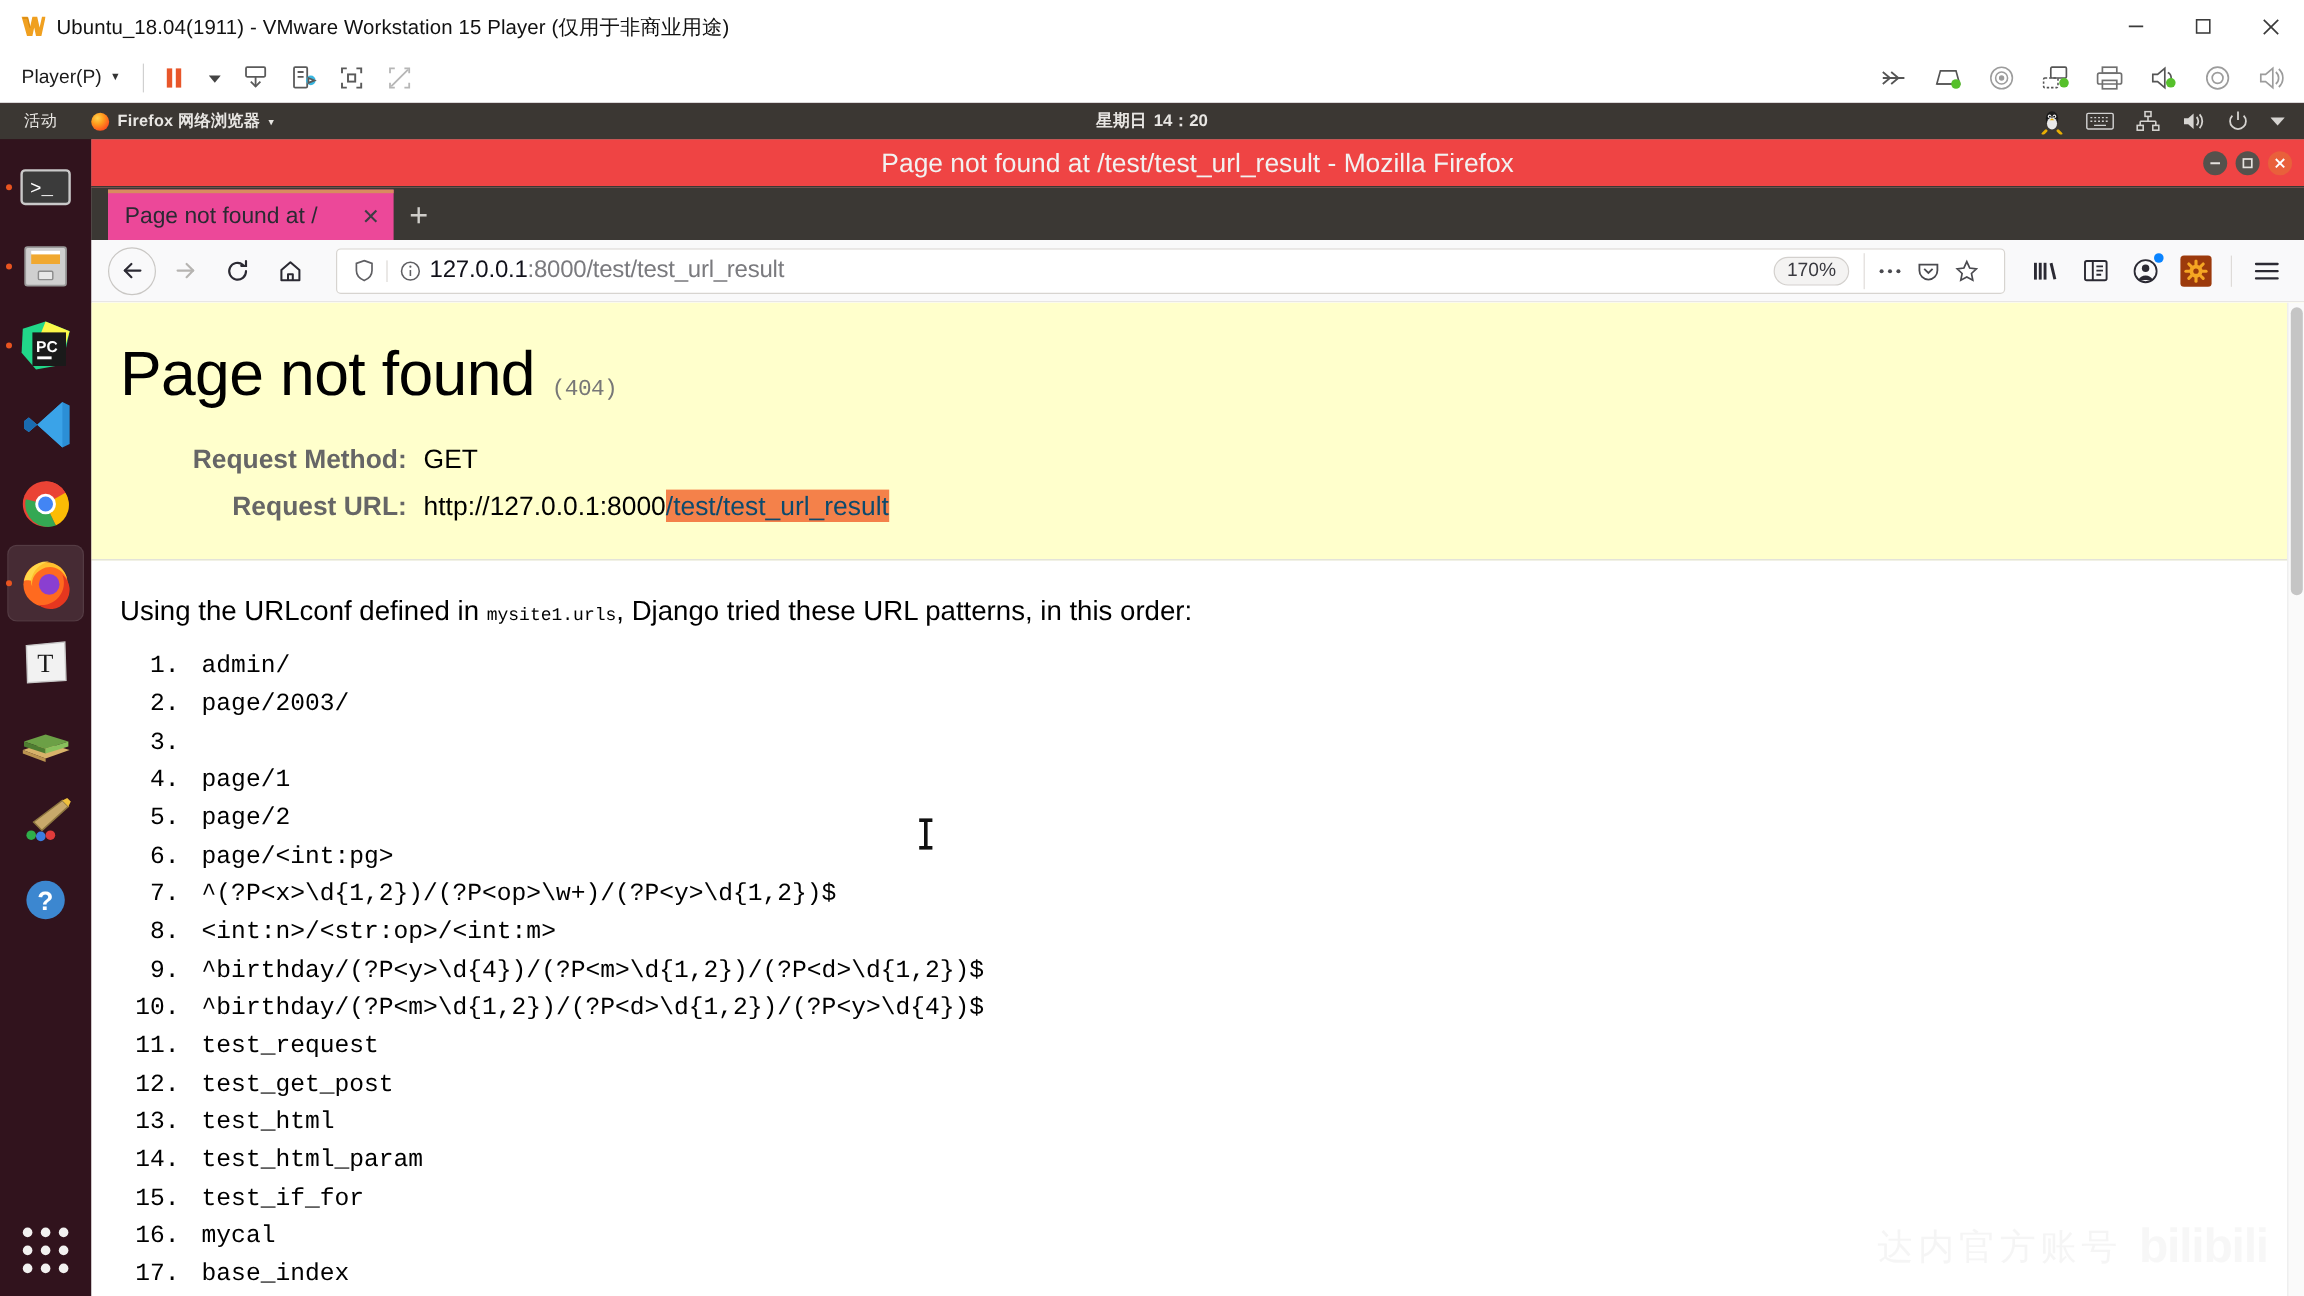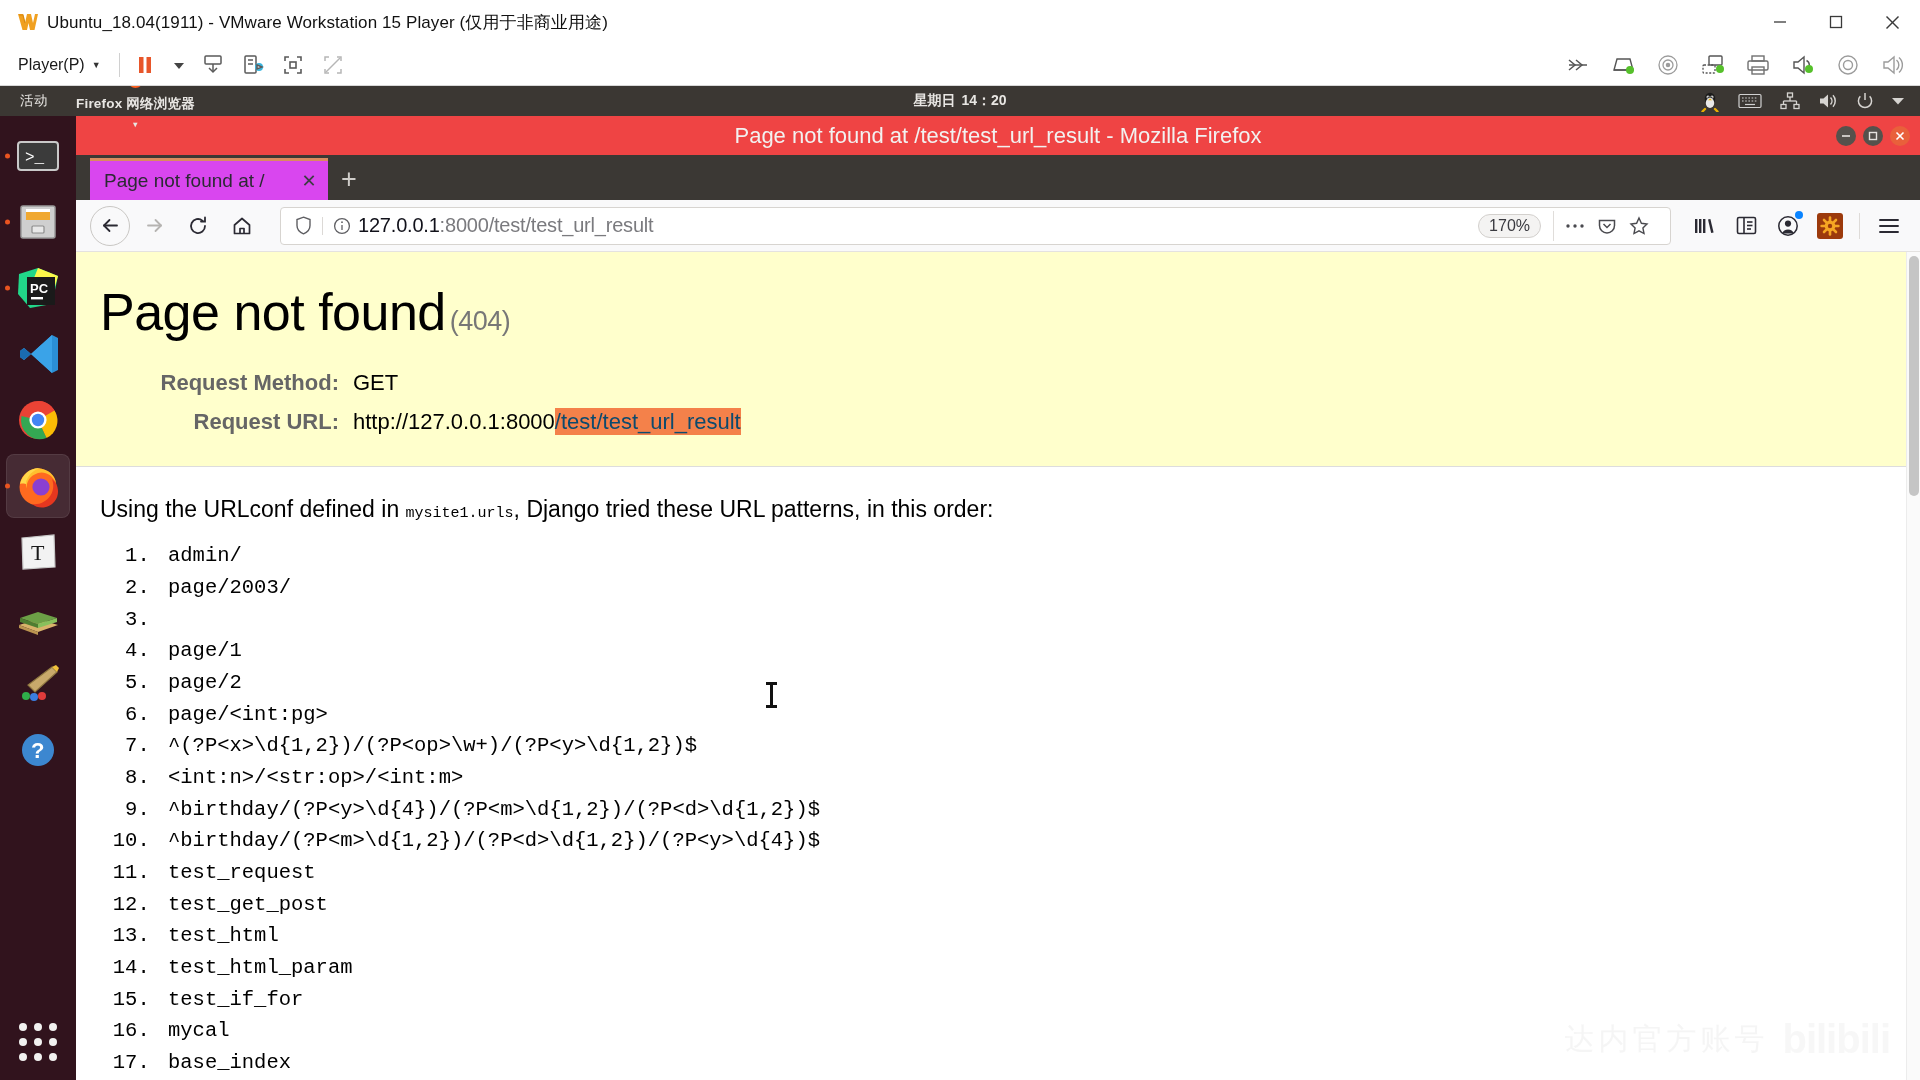--- a/index.html
+++ b/index.html
@@ -78,21 +78,21 @@
     position: absolute; top: 0; left: 0; right: 0;
     height: 30px;
     background: #3b3733;
     display: flex; align-items: center;
     color: #e8e6e3; font-size: 13.5px;
     z-index: 30;
   }
   #panel-activities { margin-left: 20px; letter-spacing:.5px; }
   #panel-app {
     margin-left: 28px; display:flex; align-items:center; gap:7px;
-    font-weight: bold; letter-spacing:.2px;flex-direction:column;
+    font-weight: bold; letter-spacing:.2px;
   }
   #panel-app .ff-mini { width:15px; height:15px; border-radius:50%;
     background: radial-gradient(circle at 35% 30%, #ffd34e 0%, #ff9d1e 35%, #ff5a1f 70%, #e0341a 100%); }
   #panel-app .caret { font-size:8px; }
   #panel-clock {
     position:absolute; left:50%; transform: translateX(-50%);
     display:flex; align-items:center; gap:6px;
     font-size:14px; font-weight:bold;
   }
   #panel-tray {
@@ -151,21 +151,21 @@
   .ff-wbtn svg { display:block; }
 
   #ff-tabbar {
     height: 44px; min-height:44px;
     background:#3b3834;
     display:flex; align-items:flex-end;
     padding-left: 14px;
   }
   #ff-tab {
     height: 42px; min-width: 238px; max-width: 238px;
-    background:#d946ef;
+    background:#ec4899;
     border-top: 3px solid #d98b5f;
     display:flex; align-items:center;
     padding: 0 8px 0 14px; position:relative;
   }
   #ff-tab .tab-title {
     font-size:19px; color:#2b2a33;
     flex:1; overflow:hidden; white-space:nowrap;
     -webkit-mask-image: linear-gradient(to right, #000 82%, transparent 99%);
             mask-image: linear-gradient(to right, #000 82%, transparent 99%);
   }
@@ -214,21 +214,21 @@
   }
   #django-summary {
     background:#ffc;
     border-bottom:1px solid #ddd;
     padding: 30px 0 22px 0;
   }
   #dj-h1 {
     font-size:52px; font-weight:normal; color:#000;
     padding-left: 24px; margin-bottom: 24px; letter-spacing:-.5px;
   }
-  #dj-h1 .code404 { font-size:27px; color:#777; margin-left:4px; }
+  #dj-h1 .code404 { font-size:19px; color:#777; margin-left:14px;font-family:Liberation Mono, monospace; }
   .dj-row { display:flex; font-size:22px; line-height:1.5; padding-left:24px; margin-bottom: 6px; }
   .dj-row .lbl { width: 253px; text-align:right; font-weight:bold; color:#666; padding-right:14px; flex:none; }
   .dj-row .val { color:#000; white-space:nowrap; }
   .sel-url { background:#f4814a; color:#0c4a6e; padding: 1px 0; }
   #cursor-ibeam {
     position:absolute; left: 694px; top: 432px;
     width: 3px; height: 22px; background:#111; z-index:5;
   }
   #cursor-ibeam:before, #cursor-ibeam:after {
     content:""; position:absolute; left:-4px; width:11px; height:3px; background:#111;

